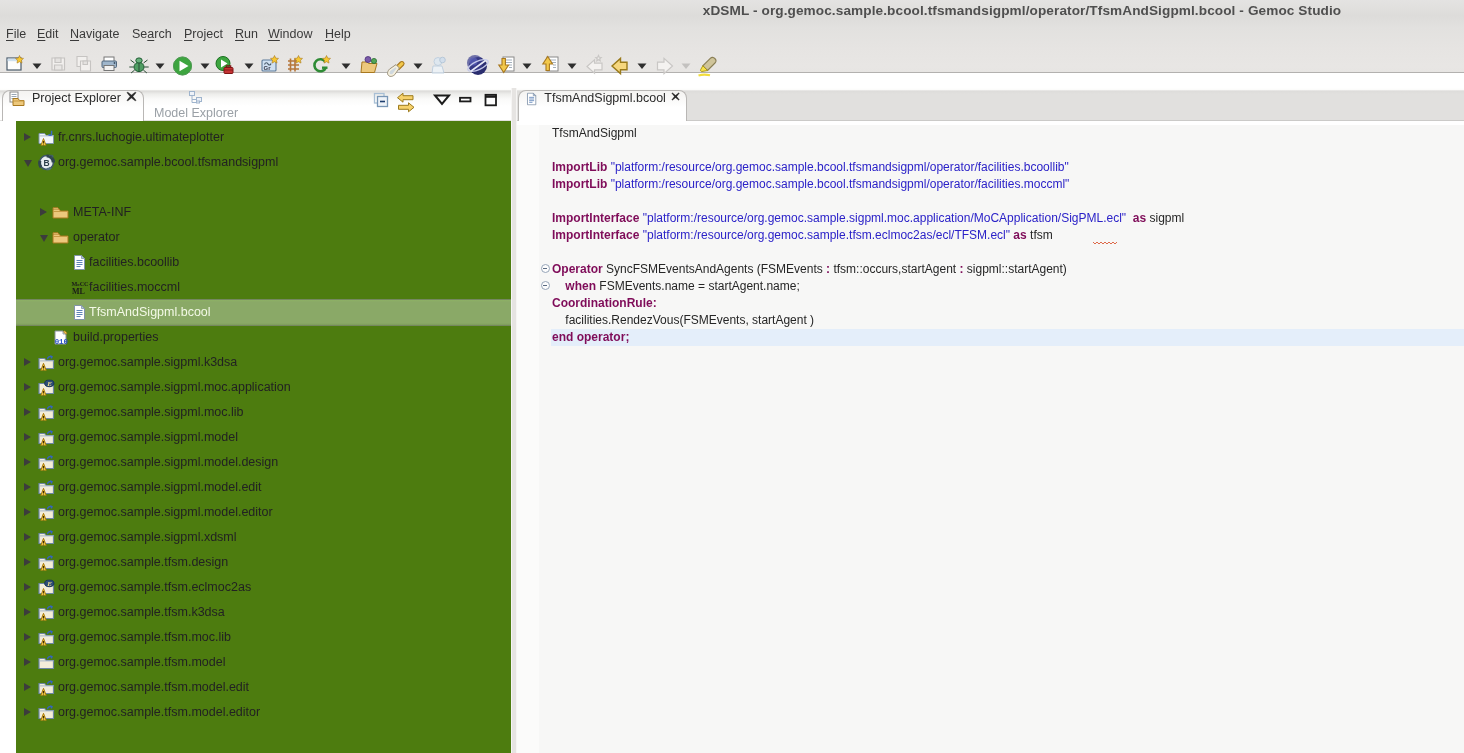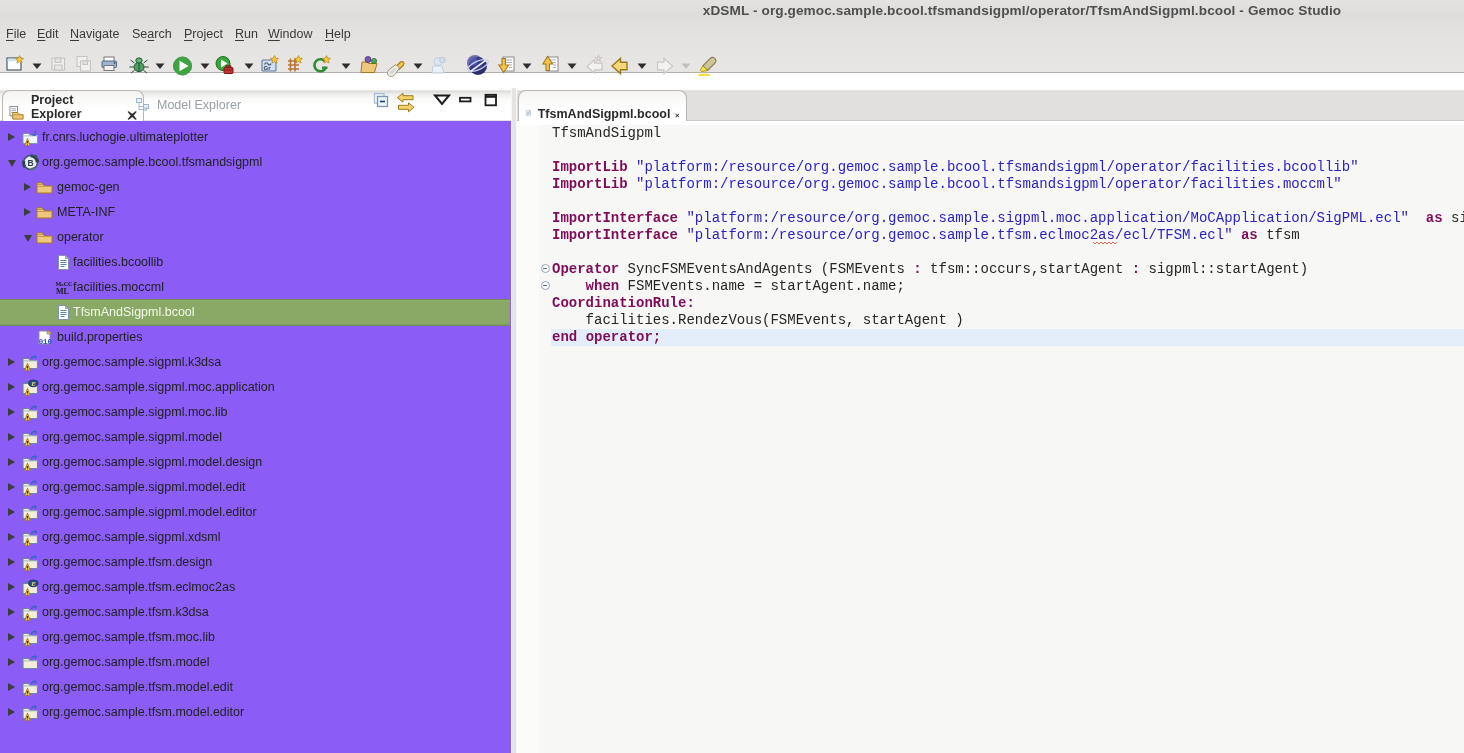--- a/index.html
+++ b/index.html
@@ -16,43 +16,43 @@
 .menu u { text-decoration:underline; text-underline-offset:2px; }
 
 #tabs { position:absolute; left:0; top:88px; width:511px; height:33px;
   background:linear-gradient(#ffffff 0px, #fdfdfc 1.5px, #dcdbd9 3px, #ededeb 6px, #fafaf9 11px, #ffffff 18px, #ffffff 100%);
   border-bottom:1px solid #e2e1df; }
 #etabs { position:absolute; left:517px; top:88px; width:947px; height:33px;
   background:linear-gradient(#ffffff 0px, #fcfcfb 1.5px, #dddcda 3px, #e1e0de 6px, #e1e0de 100%);
   border-bottom:1px solid #cbcac8; }
 .tab { position:absolute; top:2px; height:31px; background:linear-gradient(#f4f3f1, #ffffff 55%);
   border:1px solid #b9b7b5; border-bottom:none; border-radius:8px 8px 0 0;
-  font-size:12.5px; color:#2a2a2a; display:flex; align-items:flex-end;font-weight:bold; }
+  font-size:12.5px; color:#2a2a2a; display:flex; align-items:flex-start; }
 .tabtxt { margin:0 5px 0 6px; }
 .itab { position:absolute; top:2px; height:30px; display:flex; align-items:center;
   font-size:12.5px; color:#9aa0a6; }
 
-#lpanel { position:absolute; left:0; top:121px; width:512px; height:632px;
-  background:#8b5cf6; border-right:1px solid #b3b1af; }
+#lpanel { position:absolute; left:16px; top:121px; width:512px; height:632px;
+  background:#4d7c0f; border-right:1px solid #b3b1af; }
 .row { position:absolute; left:0; width:510px; height:25px; }
 .row .lbl { position:absolute; top:5px; font-size:12.5px; color:#222; white-space:pre; }
 .row.sel { background:linear-gradient(#8db165,#8aa967 8%,#8aa967 92%,#7d9c5b); box-shadow:0 -1px 0 #75875f, 0 1px 0 #75875f; }
 .row.sel .lbl { color:#f3f9e6; }
 .arr { position:absolute; width:0; height:0; }
 .arr.r { border-left:7px solid #3c3c3c; border-top:4.5px solid transparent; border-bottom:4.5px solid transparent; top:8px; }
 .arr.d { border-top:7px solid #3c3c3c; border-left:4.5px solid transparent; border-right:4.5px solid transparent; top:10px; }
 .ic { position:absolute; top:4px; }
 
 #sash { position:absolute; left:511px; top:88px; width:6px; height:665px; background:#e6e4e2;
   border-left:1px solid #f6f5f4; border-right:1px solid #f6f5f4; }
 #editor { position:absolute; left:517px; top:121px; width:947px; height:632px; background:#f7f7f6; }
 #ruler { position:absolute; left:0; top:0; width:22px; height:632px; background:#fbfbfa; }
 #edtop { position:absolute; left:0; top:0; width:947px; height:4px; background:#fff; }
-.cl { position:absolute; left:35px; height:17px; font-family:Liberation Mono, monospace;
-  font-size:14px; line-height:17px; white-space:pre; color:#262626; }
+.cl { position:absolute; left:35px; height:17px; font-family:Liberation Sans, sans-serif;
+  font-size:12px; line-height:17px; white-space:pre; color:#262626; }
 .k { color:#7f0c59; font-weight:bold; }
 .s { color:#2b22c8; }
 #curline { position:absolute; left:34px; top:208px; width:913px; height:17px; background:#e4eefa; }
 .fold { position:absolute; left:23.5px; width:9px; height:9px; border-radius:50%;
   border:1px solid #97a5b8; background:#fdfdfd; }
 .fold:after { content:""; position:absolute; left:1.5px; top:3px; width:4px; height:1.1px; background:#5a6a80; }
 .sq { position:absolute; height:3px;
   background:radial-gradient(circle at 2px 0px, transparent 1.6px, #dd6a4a 1.6px, #dd6a4a 2.6px, transparent 2.8px) repeat-x;
   background-size:4px 3px; }
 
@@ -274,21 +274,21 @@
   <div id="tabs">
     <div class="tab" style="left:2px; width:142px;">
       <svg width="17" height="16" viewBox="0 0 17 16" style="margin-left:6px">
           <use href="#pexp"></use>
         </svg>
       <span class="tabtxt">Project Explorer</span>
       <svg width="11" height="11" viewBox="0 0 12 12" style="margin-right:6px">
           <use href="#closex"></use>
         </svg>
     </div>
-    <div class="itab" style="left:134px;">
+    <div class="itab" style="left:148px;flex-direction:column;">
       <svg width="17" height="16" viewBox="0 0 17 16">
           <use href="#mexp"></use>
         </svg>
       <span class="tabtxt">Model Explorer</span>
     </div>
     <svg width="510" height="32" viewBox="0 0 510 32" style="position:absolute;left:0;top:0">
       <rect x="374.5" y="5.5" width="9.5" height="9.5" fill="none" stroke="#a8bfd5" stroke-width="1.3"></rect>
       <rect x="377.5" y="8.5" width="10" height="10" fill="#eef3f8" stroke="#7896b5" stroke-width="1.3"></rect>
       <path d="M380 13.5h5" stroke="#1f3f6f" stroke-width="1.6"></path>
       <g fill="#f6d16b" stroke="#9c7a1c" stroke-width="1">
@@ -319,27 +319,20 @@
           <use href="#projfr"></use>
         </svg>
         <span class="lbl" style="left:42px">fr.cnrs.luchogie.ultimateplotter</span>
       </div>
 <div class="row" style="top:29px">
         <span class="arr d" style="left:8px"></span>
         <svg class="ic" style="left:22px" width="17" height="17" viewBox="0 0 17 16">
           <use href="#gemoc"></use>
         </svg>
         <span class="lbl" style="left:42px">org.gemoc.sample.bcool.tfsmandsigpml</span>
-      </div>
-<div class="row" style="top:54px">
-        <span class="arr r" style="left:24px"></span>
-        <svg class="ic" style="left:36px" width="17" height="17" viewBox="0 0 17 16">
-          <use href="#folder"></use>
-        </svg>
-        <span class="lbl" style="left:57px">gemoc-gen</span>
       </div>
 <div class="row" style="top:79px">
         <span class="arr r" style="left:24px"></span>
         <svg class="ic" style="left:36px" width="17" height="17" viewBox="0 0 17 16">
           <use href="#folder"></use>
         </svg>
         <span class="lbl" style="left:57px">META-INF</span>
       </div>
 <div class="row" style="top:104px">
         <span class="arr d" style="left:24px"></span>

